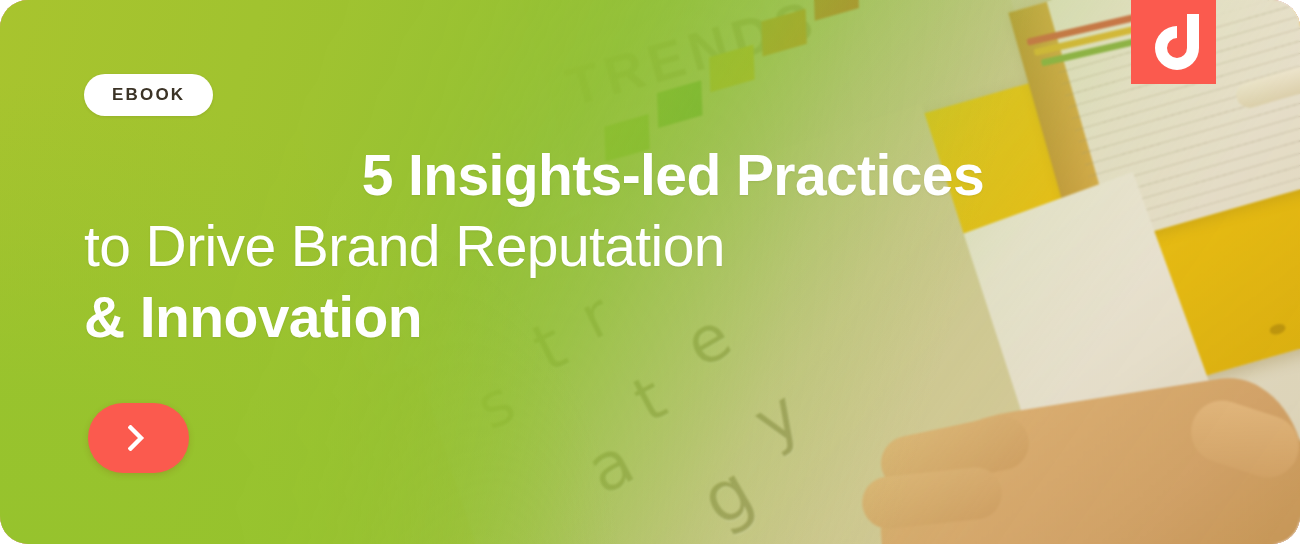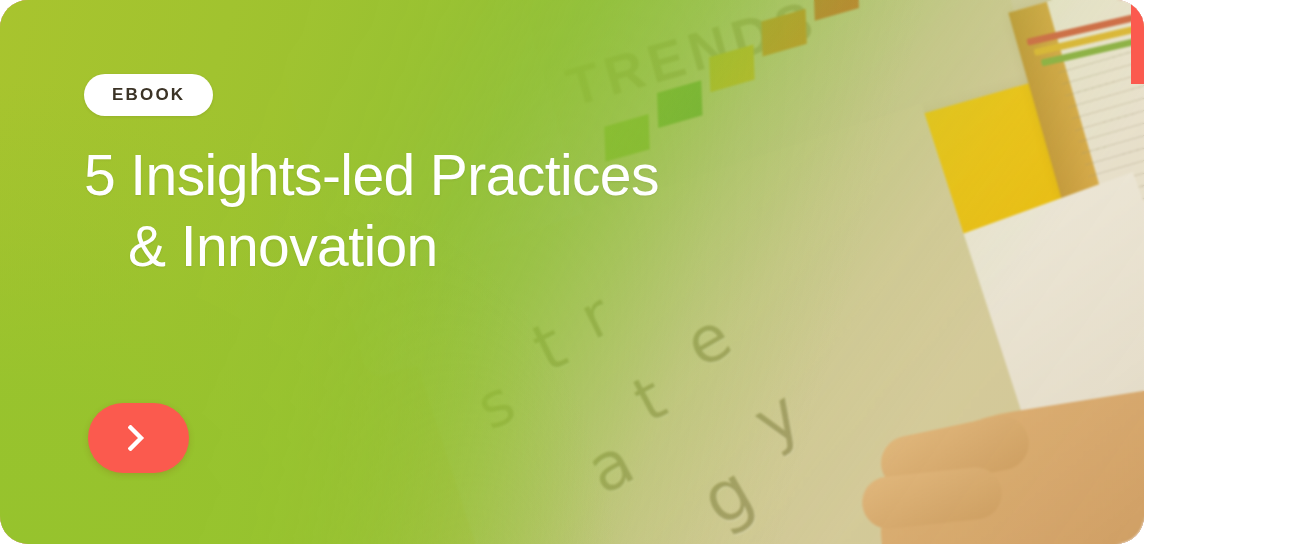--- a/index.html
+++ b/index.html
@@ -7,21 +7,21 @@
     padding: 0;
     background: #ffffff;
   }
   body {
     font-family: "Liberation Sans", sans-serif;
   }
 
   
   .banner {
     position: relative;
-    width: 1144px;
+    width: 1300px;
     height: 544px;
     overflow: hidden;
     border-radius: 28px;
     background: #ec4899;
     box-sizing: border-box;
   }
 
   
   .photo {
     position: absolute;
@@ -254,23 +254,23 @@
     left: 84px;
     top: 140px;
     width: 900px;
     color: #ffffff;
     font-family: "Liberation Sans", sans-serif;
     font-size: 57px;
     line-height: 71px;
     letter-spacing: -0.6px;
     text-shadow: 0 1px 2px rgba(70,80,20,0.12);
   }
-  .headline .l1 { font-weight: 400; display: block; }
+  .headline .l1 { font-weight: 700; display: block; text-align: right; }
   .headline .l2 { font-weight: 400; display: block; }
-  .headline .l3 { font-weight: 400; display: block; margin-left: 44px; }
+  .headline .l3 { font-weight: 700; display: block; }
 
   .cta {
     position: absolute;
     left: 88px;
     top: 403px;
     height: 70px;
     display: inline-flex;
     align-items: center;
     gap: 22px;
     padding: 0 44px 0 40px;
@@ -365,20 +365,21 @@
   <div class="grad-bottomleft"></div>
 
   <div class="content">
 
     <div class="eyebrow-pill">
       <span>EBOOK</span>
     </div>
 
     <div class="headline">
       <span class="l1">5 Insights-led Practices</span>
+      <span class="l2">to Drive Brand Reputation</span>
       <span class="l3">&amp; Innovation</span>
     </div>
 
     <button class="cta">
       <svg class="cta-chevron" viewBox="0 0 17 26" fill="none" aria-hidden="true">
         <path d="M2.5 2.5 L13 13 L2.5 23.5" stroke="#ffffff" stroke-width="4.4" stroke-linecap="square" stroke-linejoin="miter"></path>
       </svg>
     </button>
 
     <div class="logo">

